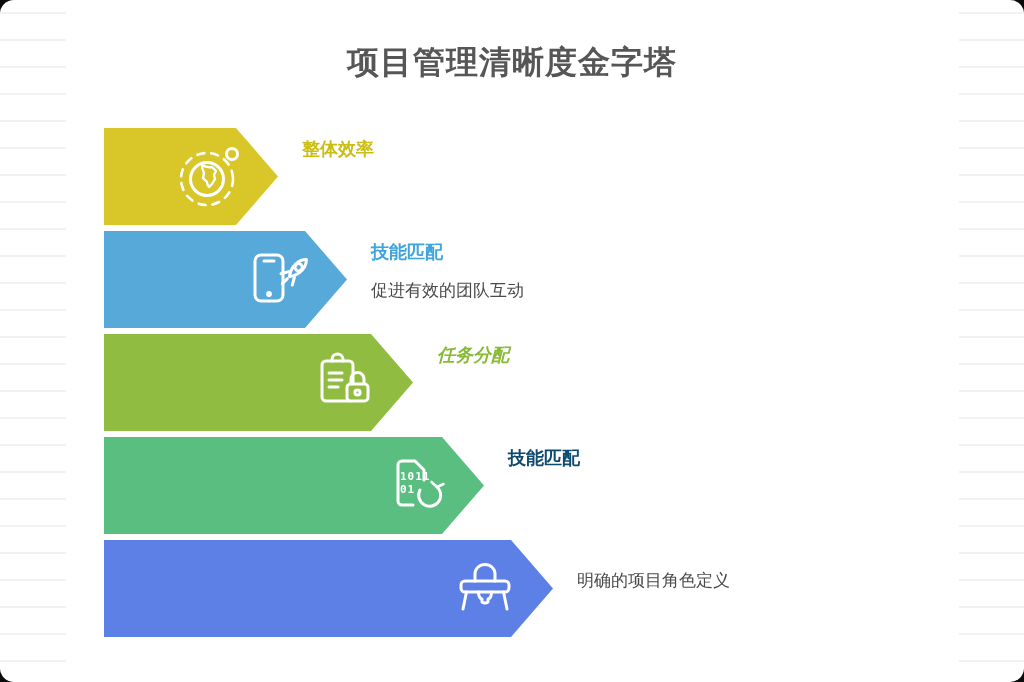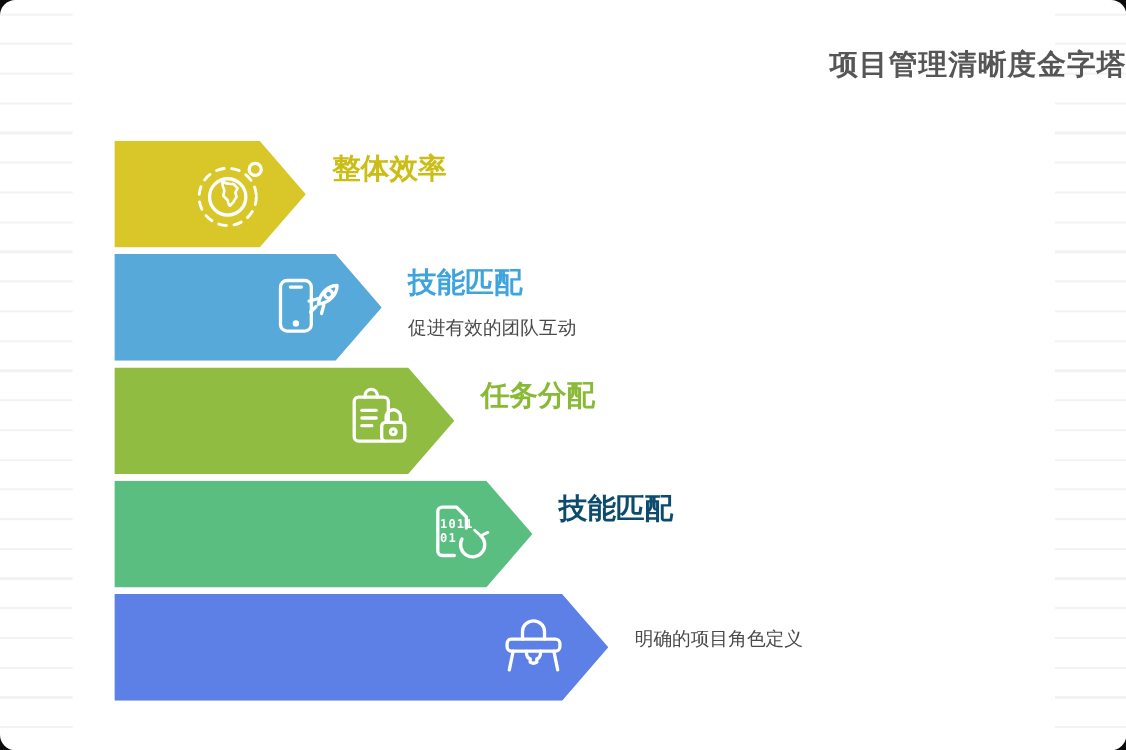--- a/index.html
+++ b/index.html
@@ -16,43 +16,43 @@
     position: absolute; top: 0; bottom: 0;
     background: repeating-linear-gradient(to bottom,
       transparent 0 25px, #f2f2f5 25px 27px);
     background-position: 0 -13px;
   }
   .ruled-left  { left: 0;  width: 66px; }
   .ruled-right { left: 959px; width: 65px; }
 
   .page-title {
     position: absolute; top: 41px; left: 0; width: 100%;
-    text-align: right;
-    font-size: 26px; font-weight: bold; letter-spacing: 1px;
+    text-align: center;
+    font-size: 32px; font-weight: bold; letter-spacing: 1px;
     color: #565656;
   }
 
   .level { position: absolute; left: 104px; height: 97px; }
   .lv1 { top: 128px; } .lv2 { top: 231px; } .lv3 { top: 334px; }
   .lv4 { top: 437px; } .lv5 { top: 540px; }
 
   .arrow { position: absolute; left: 0; top: 0; display: block; }
 
   .icon {
     position: absolute; top: 12px;
     width: 72px; height: 72px; display: block;
   }
   .i1 { left: 70px; }  .i2 { left: 139px; } .i3 { left: 205px; }
   .i4 { left: 276px; } .i5 { left: 345px; }
 
   .text { position: absolute; top: 12px; white-space: nowrap; }
   .t1 { left: 198px; } .t2 { left: 267px; } .t3 { left: 333px; }
   .t4 { left: 404px; } .t5 { left: 473px; }
 
-  .lvl-title { font-size: 26px; font-weight: bold; line-height: 1.05; }
+  .lvl-title { font-size: 18px; font-weight: bold; line-height: 1.05; }
   .lvl-desc  { margin-top: 17px; font-size: 17px; color: #4a4a4a; }
 
   .icon text {
     font-family: "DejaVu Sans Mono", monospace;
     font-size: 11px; letter-spacing: 1px; font-weight: bold;
   }
 </style>
 </head>
 <body>
 
@@ -113,21 +113,21 @@
         <path d="M23 15 v-2 a5.5 5.5 0 0 1 5.5 -5 a5.5 5.5 0 0 1 5.5 5 v2"></path>
         <path d="M20 27 h13"></path>
         <path d="M20 34 h13"></path>
         <path d="M20 41 h9"></path>
         <path d="M42 38 v-5 a6.5 6.5 0 0 1 13 0 v5"></path>
         <rect x="38" y="38" width="21" height="17" rx="3.5" fill="#8fbc41"></rect>
         <circle cx="48.5" cy="46.5" r="2.6"></circle>
       </g>
     </svg>
     <div class="text t3">
-      <div class="lvl-title" style="color: rgb(136, 186, 53);">任务分配</div>
+      <div class="lvl-title" style="color: rgb(136, 186, 53); font-style: italic;">任务分配</div>
     </div>
   </div>
 
   <div class="level lv4">
     <svg class="arrow" width="380" height="97">
       <polygon points="0,0 338,0 380,48.5 338,97 0,97" fill="#5abe81"></polygon>
     </svg>
     <svg class="icon i4" viewBox="0 0 72 72">
       <g fill="none" stroke="#ffffff" stroke-width="3" stroke-linecap="round" stroke-linejoin="round">
         <path d="M44 31 v-10 l-9 -9 h-13 a4 4 0 0 0 -4 4 v36 a4 4 0 0 0 4 4 h11"></path>

